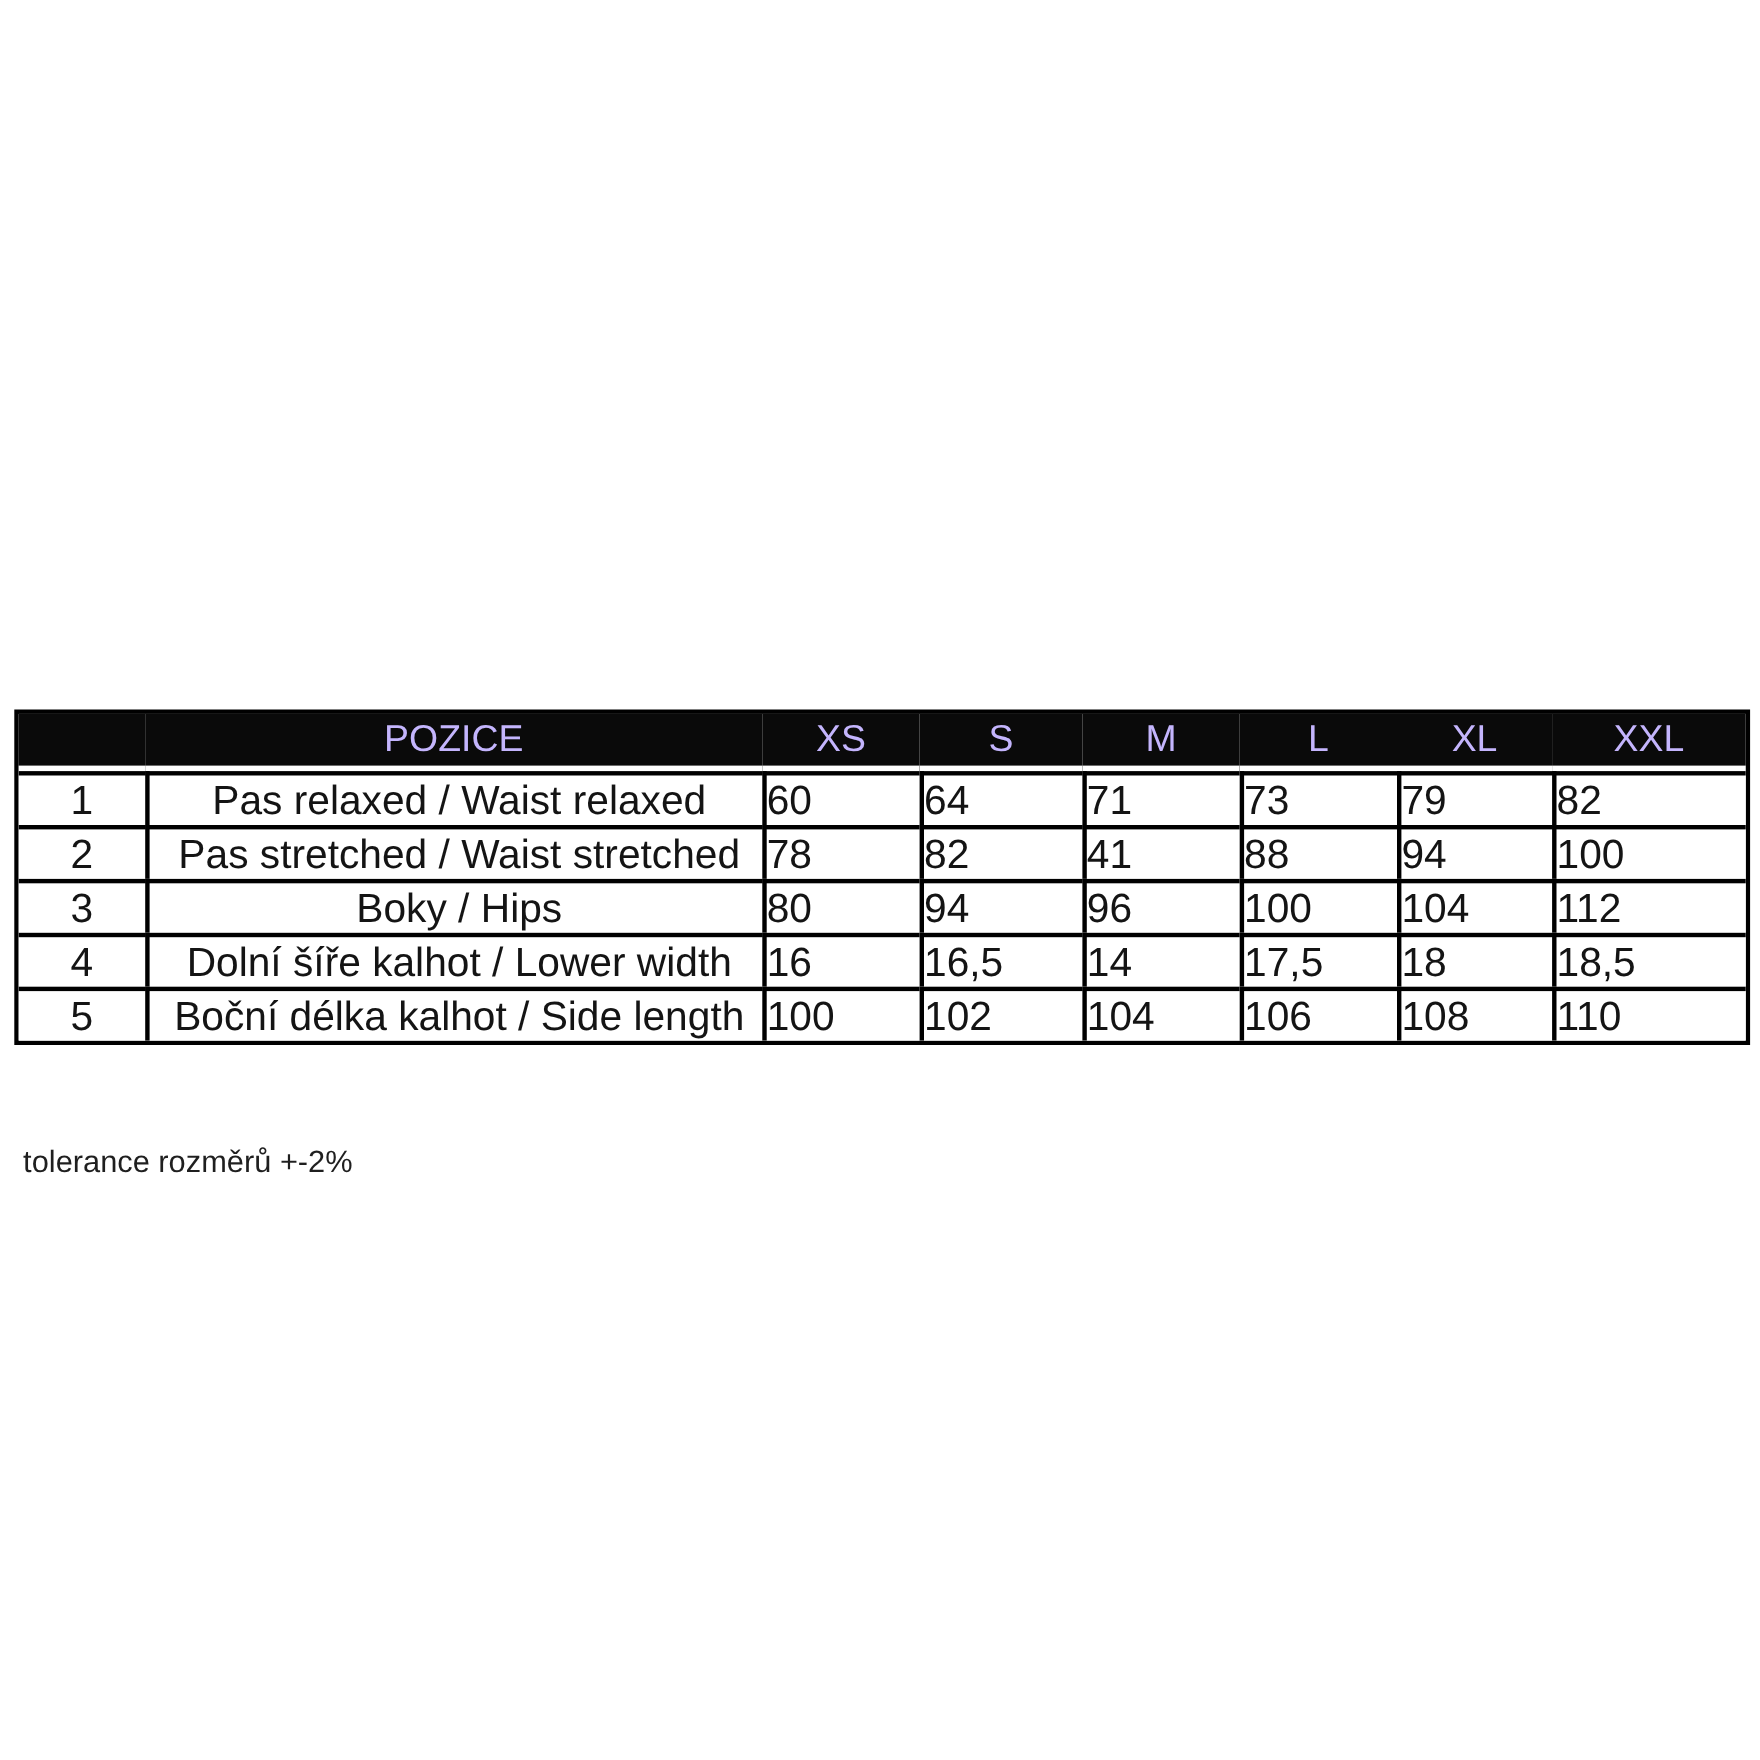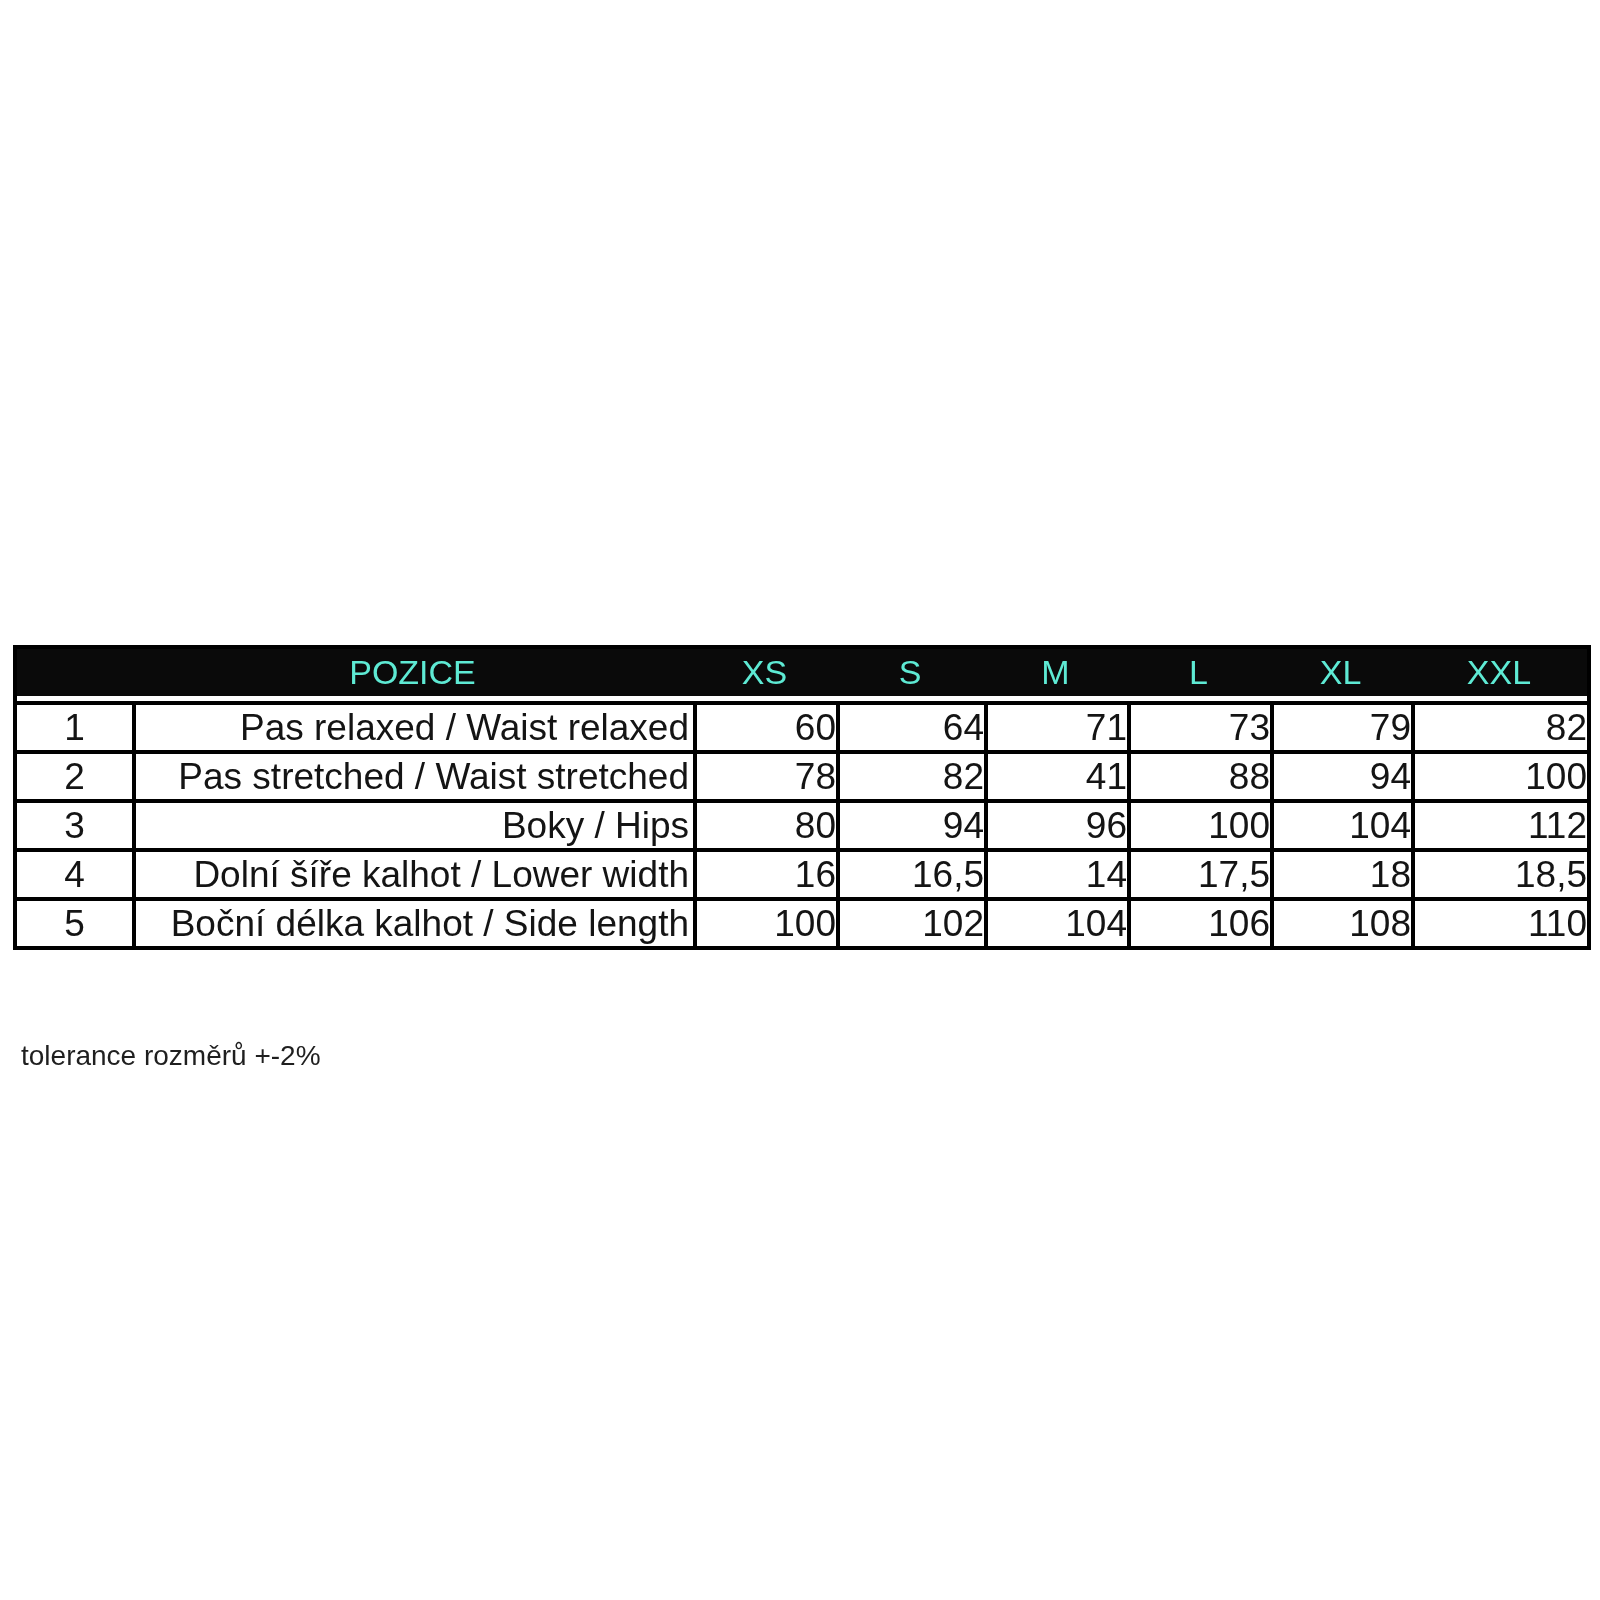--- a/index.html
+++ b/index.html
@@ -32,21 +32,21 @@
     left: 13px;
     top: 645px;
     width: 1570px;
     table-layout: fixed;
     border-collapse: separate;
     border-spacing: 0;
     border: 4px solid #000000;
   }
   .size-table thead th {
     background: #0a0a0a;
-    color: #5eead4;
+    color: #c4b5fd;
     height: 52px;
     font-size: 34px;
     font-weight: 500;
     text-align: center;
     vertical-align: middle;
     border-bottom: 5px solid #ffffff;
     padding: 0;
     overflow: hidden;
     white-space: nowrap;
   }
@@ -57,22 +57,22 @@
     font-weight: 500;
     vertical-align: middle;
     border-top: 4px solid #000000;
     padding: 0;
     overflow: hidden;
     white-space: nowrap;
     color: #141414;
   }
   .size-table tbody td + td { border-left: 4px solid #000000; }
   .size-table td.cell-num { text-align: center; }
-  .size-table td.cell-label { text-align: right; padding-left: 10px; padding-right: 4px; margin-left: 33px; }
-  .size-table td.cell-val { text-align: right; }
+  .size-table td.cell-label { text-align: center; padding-left: 10px; padding-right: 4px; margin-left: 33px; }
+  .size-table td.cell-val { text-align: left; }
   .note {
     position: absolute;
     left: 21px;
     top: 1040px;
     font-size: 28px;
     font-weight: 400;
     color: #1f1f1f;
     white-space: nowrap;
   }
 </style>

